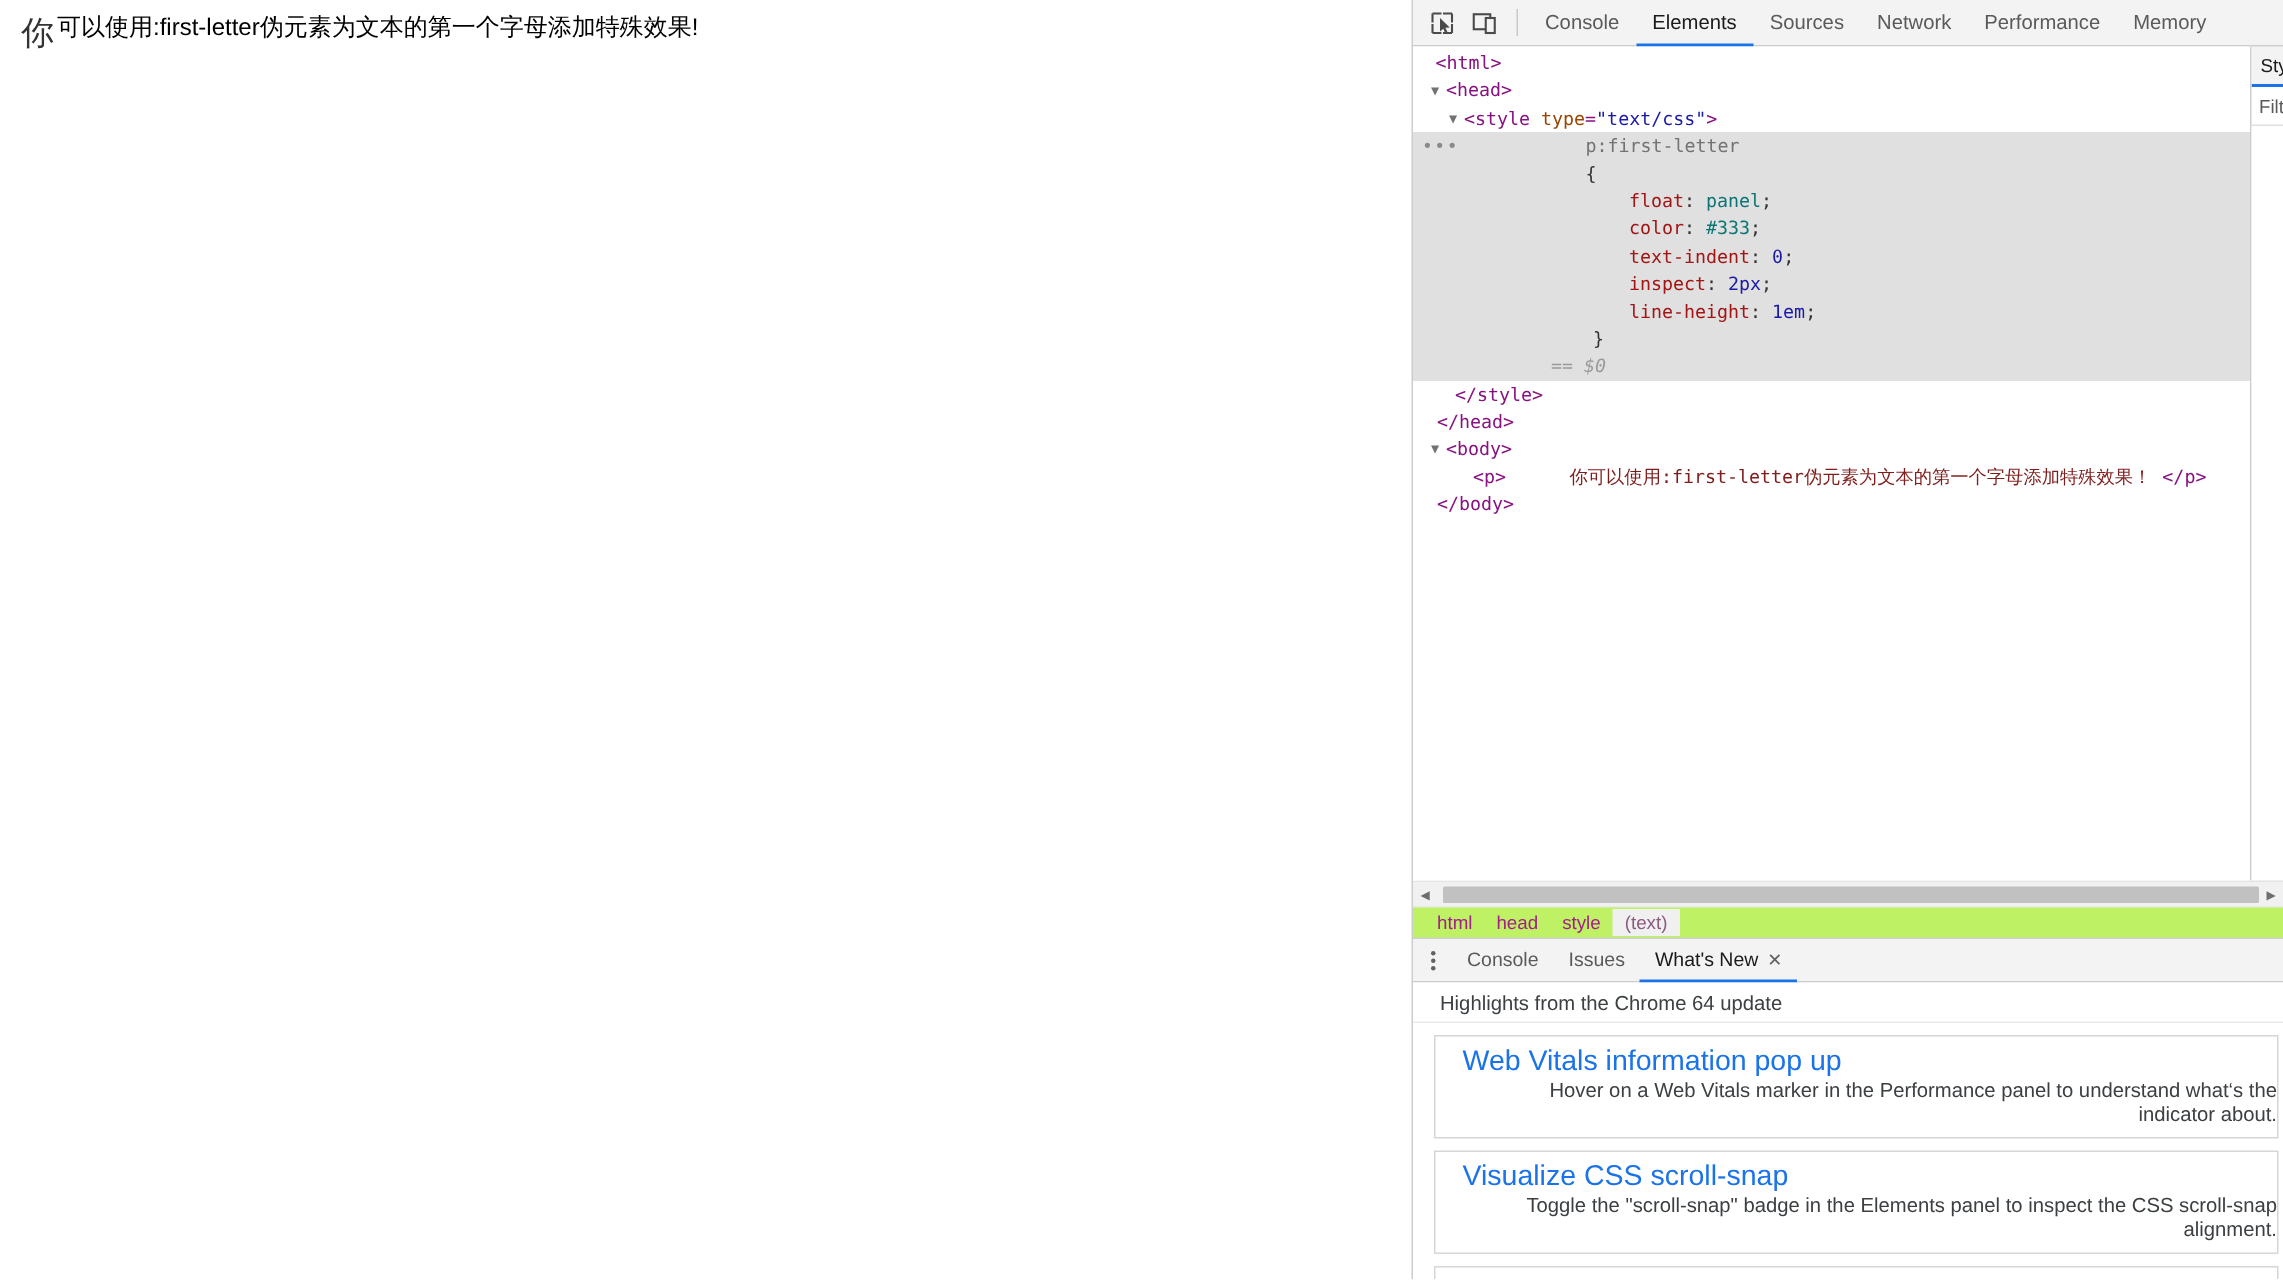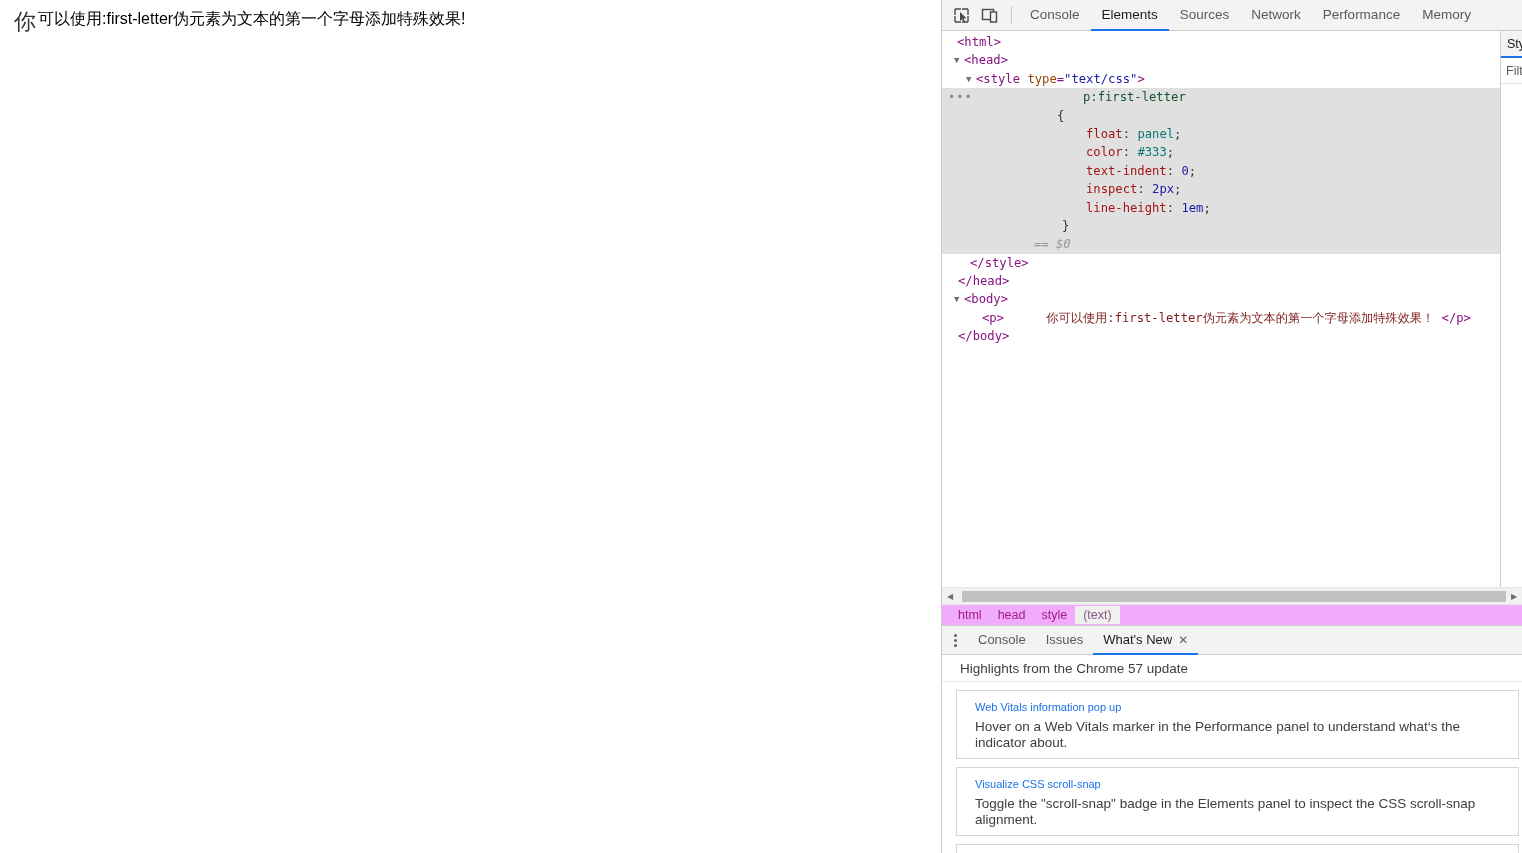--- a/index.html
+++ b/index.html
@@ -123,21 +123,21 @@
   }
   #style-text-node .ellipsis {
     position: absolute; left: 6px; top: 0px;
     color: #8a8a8a; font-size: 12px; letter-spacing: 1px;
   }
   .css-line { height: 18.4px; white-space: pre; display: block; }
   .cssprop  { color: #a31515; }
   .cssnum   { color: #1a1aa6; }
   .csskw    { color: #0b7575; }
   .cssbrace { color: #333; }
-  .cssel    { color: #14532d; margin-left: 26px; }
+  .cssel    { color: #737373; }
   .dollar0  { color: #9a9a9a; font-style: italic; }
 
   
   #dt-styles-sliver {
     width: 22px; flex: none;
     border-left: 1px solid #cdcdcd;
     background: #fff;
     display: flex; flex-direction: column;
     overflow: hidden;
   }
@@ -176,21 +176,21 @@
   #hs-track { flex: 1; height: 15px; position: relative; }
   #hs-thumb {
     position: absolute; left: 4px; top: 2px;
     width: 99.3%; height: 11px;
     background: #c1c1c1; border-radius: 1px;
   }
 
   
   #dt-breadcrumbs {
     height: 22px; flex: none;
-    background: #f0abfc;
+    background: #bef264;
     border-top: 1px solid #e8e8e8;
     border-bottom: 1px solid #cdcdcd;
     display: flex; align-items: center;
     padding-left: 8px;
     font-family: "Liberation Sans", sans-serif;
     font-size: 12.5px;
   }
   .crumb {
     padding: 2px 8px;
     color: #a21d8a;
@@ -249,31 +249,32 @@
   }
   .wn-card {
     border: 1px solid #d6d6d6;
     background: #fff;
     margin-bottom: 8px;
     padding: 7px 0 8px 18px;
     width: 563px;
   }
   .wn-title {
     color: #1a73e8;
-    font-size: 11px;
+    font-size: 19px;
     line-height: 19px;
     cursor: pointer;
     white-space: nowrap;
   }
   .wn-desc {
     color: #3c4043;
     font-size: 13.5px;
     line-height: 15.5px;
     margin-top: 2px;
     white-space: pre-line;
+    text-align: right;
   }
   .wn-card.empty { padding: 0; height: 14px; }
 </style>
 </head>
 <body>
 
 <div id="root">
 
   <div id="page-viewport">
     <p id="page-paragraph"><span class="first-letter">你</span><span>可以使用:first-letter伪元素为文本的第一个字母添加特殊效果!</span></p>
@@ -385,21 +386,21 @@
         </div>
         <div class="drawer-tab">
           <span>Issues</span>
         </div>
         <div class="drawer-tab selected">
           <span>What's New</span>
           <span class="tab-close">✕</span>
         </div>
       </div>
 
-      <div id="drawer-subtitle">Highlights from the Chrome 57 update</div>
+      <div id="drawer-subtitle">Highlights from the Chrome 64 update</div>
 
       <div id="whatsnew-list">
         <div class="wn-card">
           <div class="wn-title">Web Vitals information pop up</div>
           <div class="wn-desc">Hover on a Web Vitals marker in the Performance panel to understand what‘s the
 indicator about.</div>
         </div>
         <div class="wn-card">
           <div class="wn-title">Visualize CSS scroll-snap</div>
           <div class="wn-desc">Toggle the "scroll-snap" badge in the Elements panel to inspect the CSS scroll-snap

